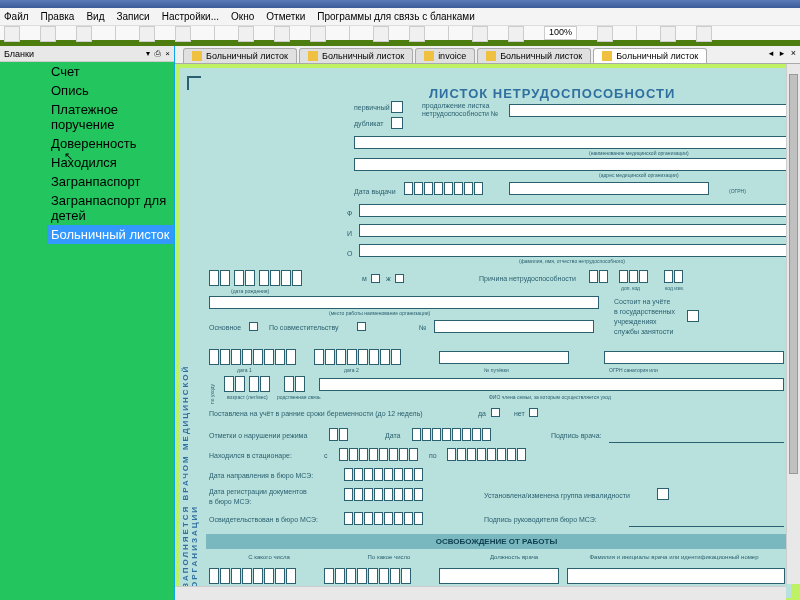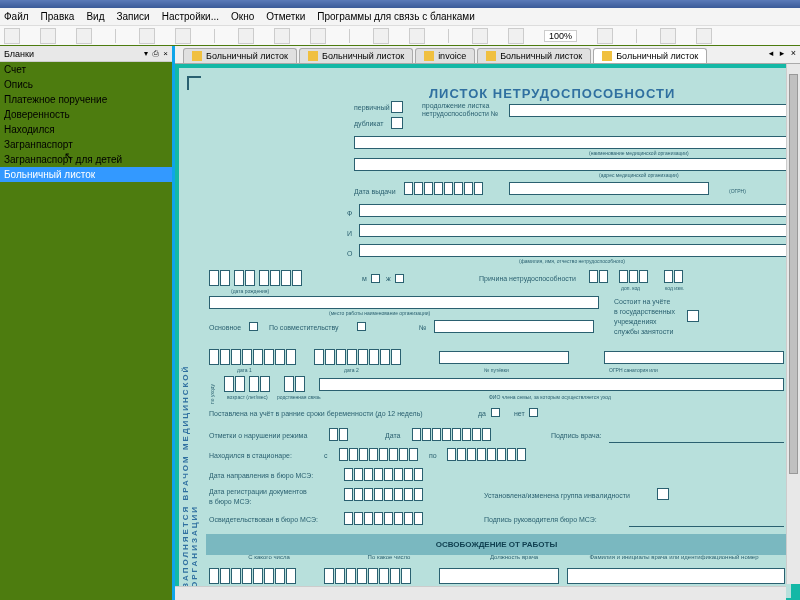--- a/index.html
+++ b/index.html
@@ -3,44 +3,44 @@
 <meta charset="utf-8">
 <style>
 * { margin: 0; padding: 0; box-sizing: border-box; font-family: Tahoma, sans-serif; }
 body { width: 800px; height: 600px; background: #f0f0f0; overflow: hidden; position: relative; }
 
 .title-bar { height: 8px; background: linear-gradient(to bottom, #5a7ab8, #3a5a98); }
 
 .menu-bar { height: 18px; background: #f4f4f4; display: flex; align-items: center; padding: 0 4px; font-size: 10px; gap: 12px; border-bottom: 1px solid #ddd; }
 .menu-bar span { cursor: pointer; text-align: right; }
 
-.toolbar { height: 20px; background: #f8f8f8; display: flex; align-items: center; padding: 0 4px; gap: 20px; border-bottom: 1px solid #4d7c0f; }
+.toolbar { height: 20px; background: #f8f8f8; display: flex; padding: 0 4px; gap: 20px; border-bottom: 6px solid #4d7c0f; }
 .toolbar .btn { width: 16px; height: 16px; background: #f0f0f0; border: 1px solid #ccc; display: inline-block; }
 .toolbar .sep { width: 1px; height: 14px; background: #ccc; margin: 0 3px; }
 .toolbar .zoom { font-size: 9px; padding: 0 4px; border: 1px solid #ccc; background: white; }
 
 .main { display: flex; height: 554px; }
 
 .panel-header { height: 16px; background: #e8e8e8; font-size: 9px; padding: 2px 4px; display: flex; justify-content: space-between; align-items: center; border-bottom: 1px solid #ccc; }
 .panel-header .controls span { font-size: 8px; margin-left: 2px; cursor: pointer; }
 
-.sidebar { width: 175px; background: #4d7c0f; border-right: 3px solid #0ea5e9; }
-.sidebar-list { font-size: 10px; }
+.sidebar { width: 175px; background: #22c55e; border-right: 1px solid #0ea5e9; }
+.sidebar-list { font-size: 13px; margin-left: 47px; }
 .sidebar-item { padding: 2px 4px; cursor: pointer; }
 .sidebar-item.selected { background: #3399ff; color: white; }
 
 .content { flex: 1; display: flex; flex-direction: column; background: #888; }
 .tabs { height: 18px; background: #f0f0f0; display: flex; align-items: flex-end; padding-left: 8px; gap: 0; font-size: 9px; border-bottom: 1px solid #aaa; position: relative; }
 .tab { padding: 2px 8px; background: #e0e0e0; border: 1px solid #aaa; border-bottom: none; border-radius: 3px 3px 0 0; display: flex; align-items: center; gap: 4px; cursor: pointer; margin-right: 2px; }
 .tab.active { background: #fff; }
 .tab-icon { width: 10px; height: 10px; background: #f0c040; display: inline-block; }
 .tab-controls { position: absolute; right: 4px; top: 2px; font-size: 9px; }
 .tab-controls span { cursor: pointer; margin-left: 4px; }
 
-.doc-wrap { flex: 1; background: #14b8a6; overflow: hidden; position: relative; padding: 4px; }
+.doc-wrap { flex: 1; background: #bef264; overflow: hidden; position: relative; padding: 4px; }
 .scrollbar-v { position: absolute; right: 0; top: 0; bottom: 16px; width: 14px; background: #e8e8e8; border-left: 1px solid #ccc; }
 .scrollbar-v .thumb { position: absolute; top: 10px; left: 2px; right: 2px; height: 400px; background: #c0c0c0; border: 1px solid #999; }
 .scrollbar-h { position: absolute; left: 0; right: 14px; bottom: 0; height: 14px; background: #e8e8e8; border-top: 1px solid #ccc; }
 
 .document { background: #b8e0dc; width: 612px; height: 530px; position: relative; font-size: 7px; color: #2a6070; }
 .doc-inner { position: absolute; left: 10px; top: 6px; right: 0; bottom: 0; }
 
 .doc-title { position: absolute; left: 240px; top: 12px; font-size: 13px; font-weight: bold; color: #3070a0; letter-spacing: 1px; }
 
 .field-label { position: absolute; font-size: 7px; color: #2a6070; }
@@ -50,21 +50,21 @@
 
 .input-row { position: absolute; background: white; border: 1px solid #2a6070; height: 13px; }
 .cell-group { position: absolute; display: flex; gap: 1px; }
 .cell { width: 10px; height: 16px; background: white; border: 1px solid #2a6070; }
 .cell.sm { width: 9px; height: 13px; }
 
 .corner-mark { position: absolute; left: 8px; top: 8px; width: 14px; height: 14px; border-left: 2px solid #2a6070; border-top: 2px solid #2a6070; }
 
 .vert-text { position: absolute; left: 2px; top: 230px; font-size: 8px; font-weight: bold; color: #3070a0; writing-mode: vertical-rl; transform: rotate(180deg); letter-spacing: 2px; height: 290px; }
 
-.section-band { position: absolute; left: 17px; right: 4px; height: 21px; background: #7ab8c0; display: flex; align-items: center; justify-content: center; font-size: 8px; color: #104050; font-weight: bold; }
+.section-band { position: absolute; left: 17px; right: 4px; height: 15px; background: #7ab8c0; display: flex; align-items: center; justify-content: center; font-size: 8px; color: #104050; font-weight: bold; }
 
 .table-header { position: absolute; font-size: 6px; text-align: center; }
 
 .cursor { position: absolute; left: 64px; top: 150px; font-size: 11px; pointer-events: none; }
 </style>
 </head>
 <body>
 
 <div class="title-bar"></div>
 

